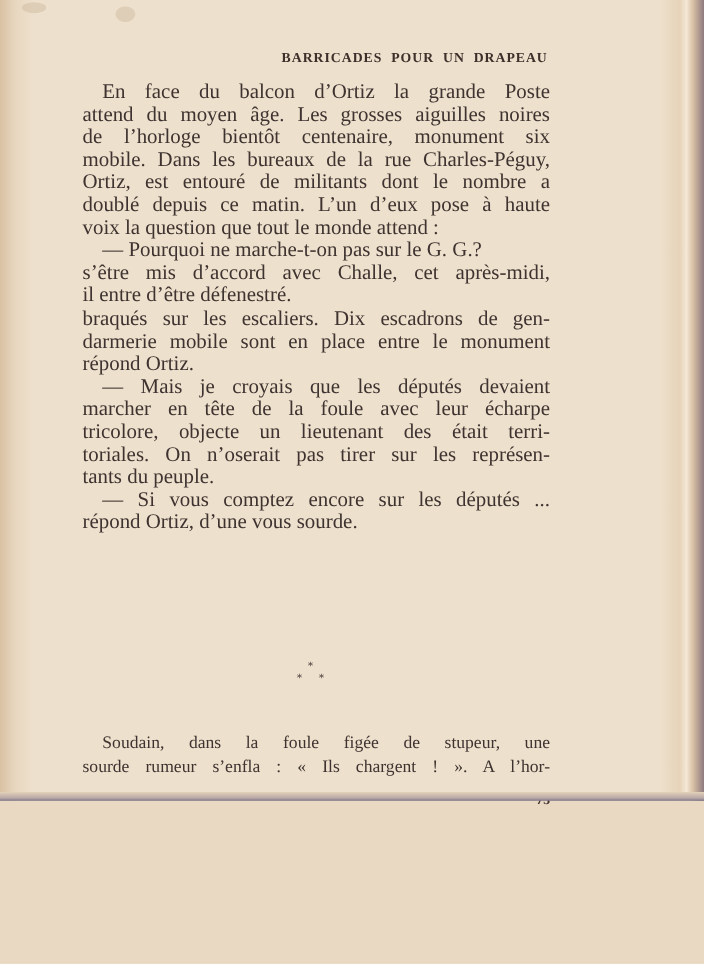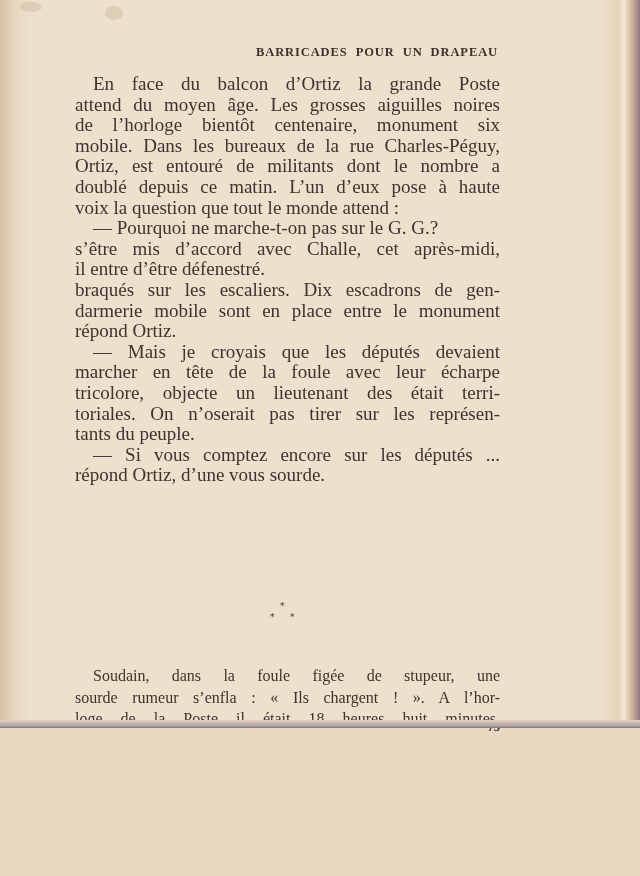--- a/index.html
+++ b/index.html
@@ -148,19 +148,18 @@
 
   <div class="stars">
     <span class="star s1">*</span>
     <span class="star s2">*</span>
     <span class="star s3">*</span>
   </div>
 
   <div class="final-block" id="final-text">
       <span class="line indent">Soudain, dans la foule figée de stupeur, une</span>
       <span class="line">sourde rumeur s’enfla : « Ils chargent ! ». A l’hor-</span>
-      <span class="line">loge de la Poste il était 18 heures huit minutes.</span>
     </div>
 
   <div class="page-number">73</div>
 
   <div class="page-bottom-edge"></div>
 </div>
 
 </body></html>

